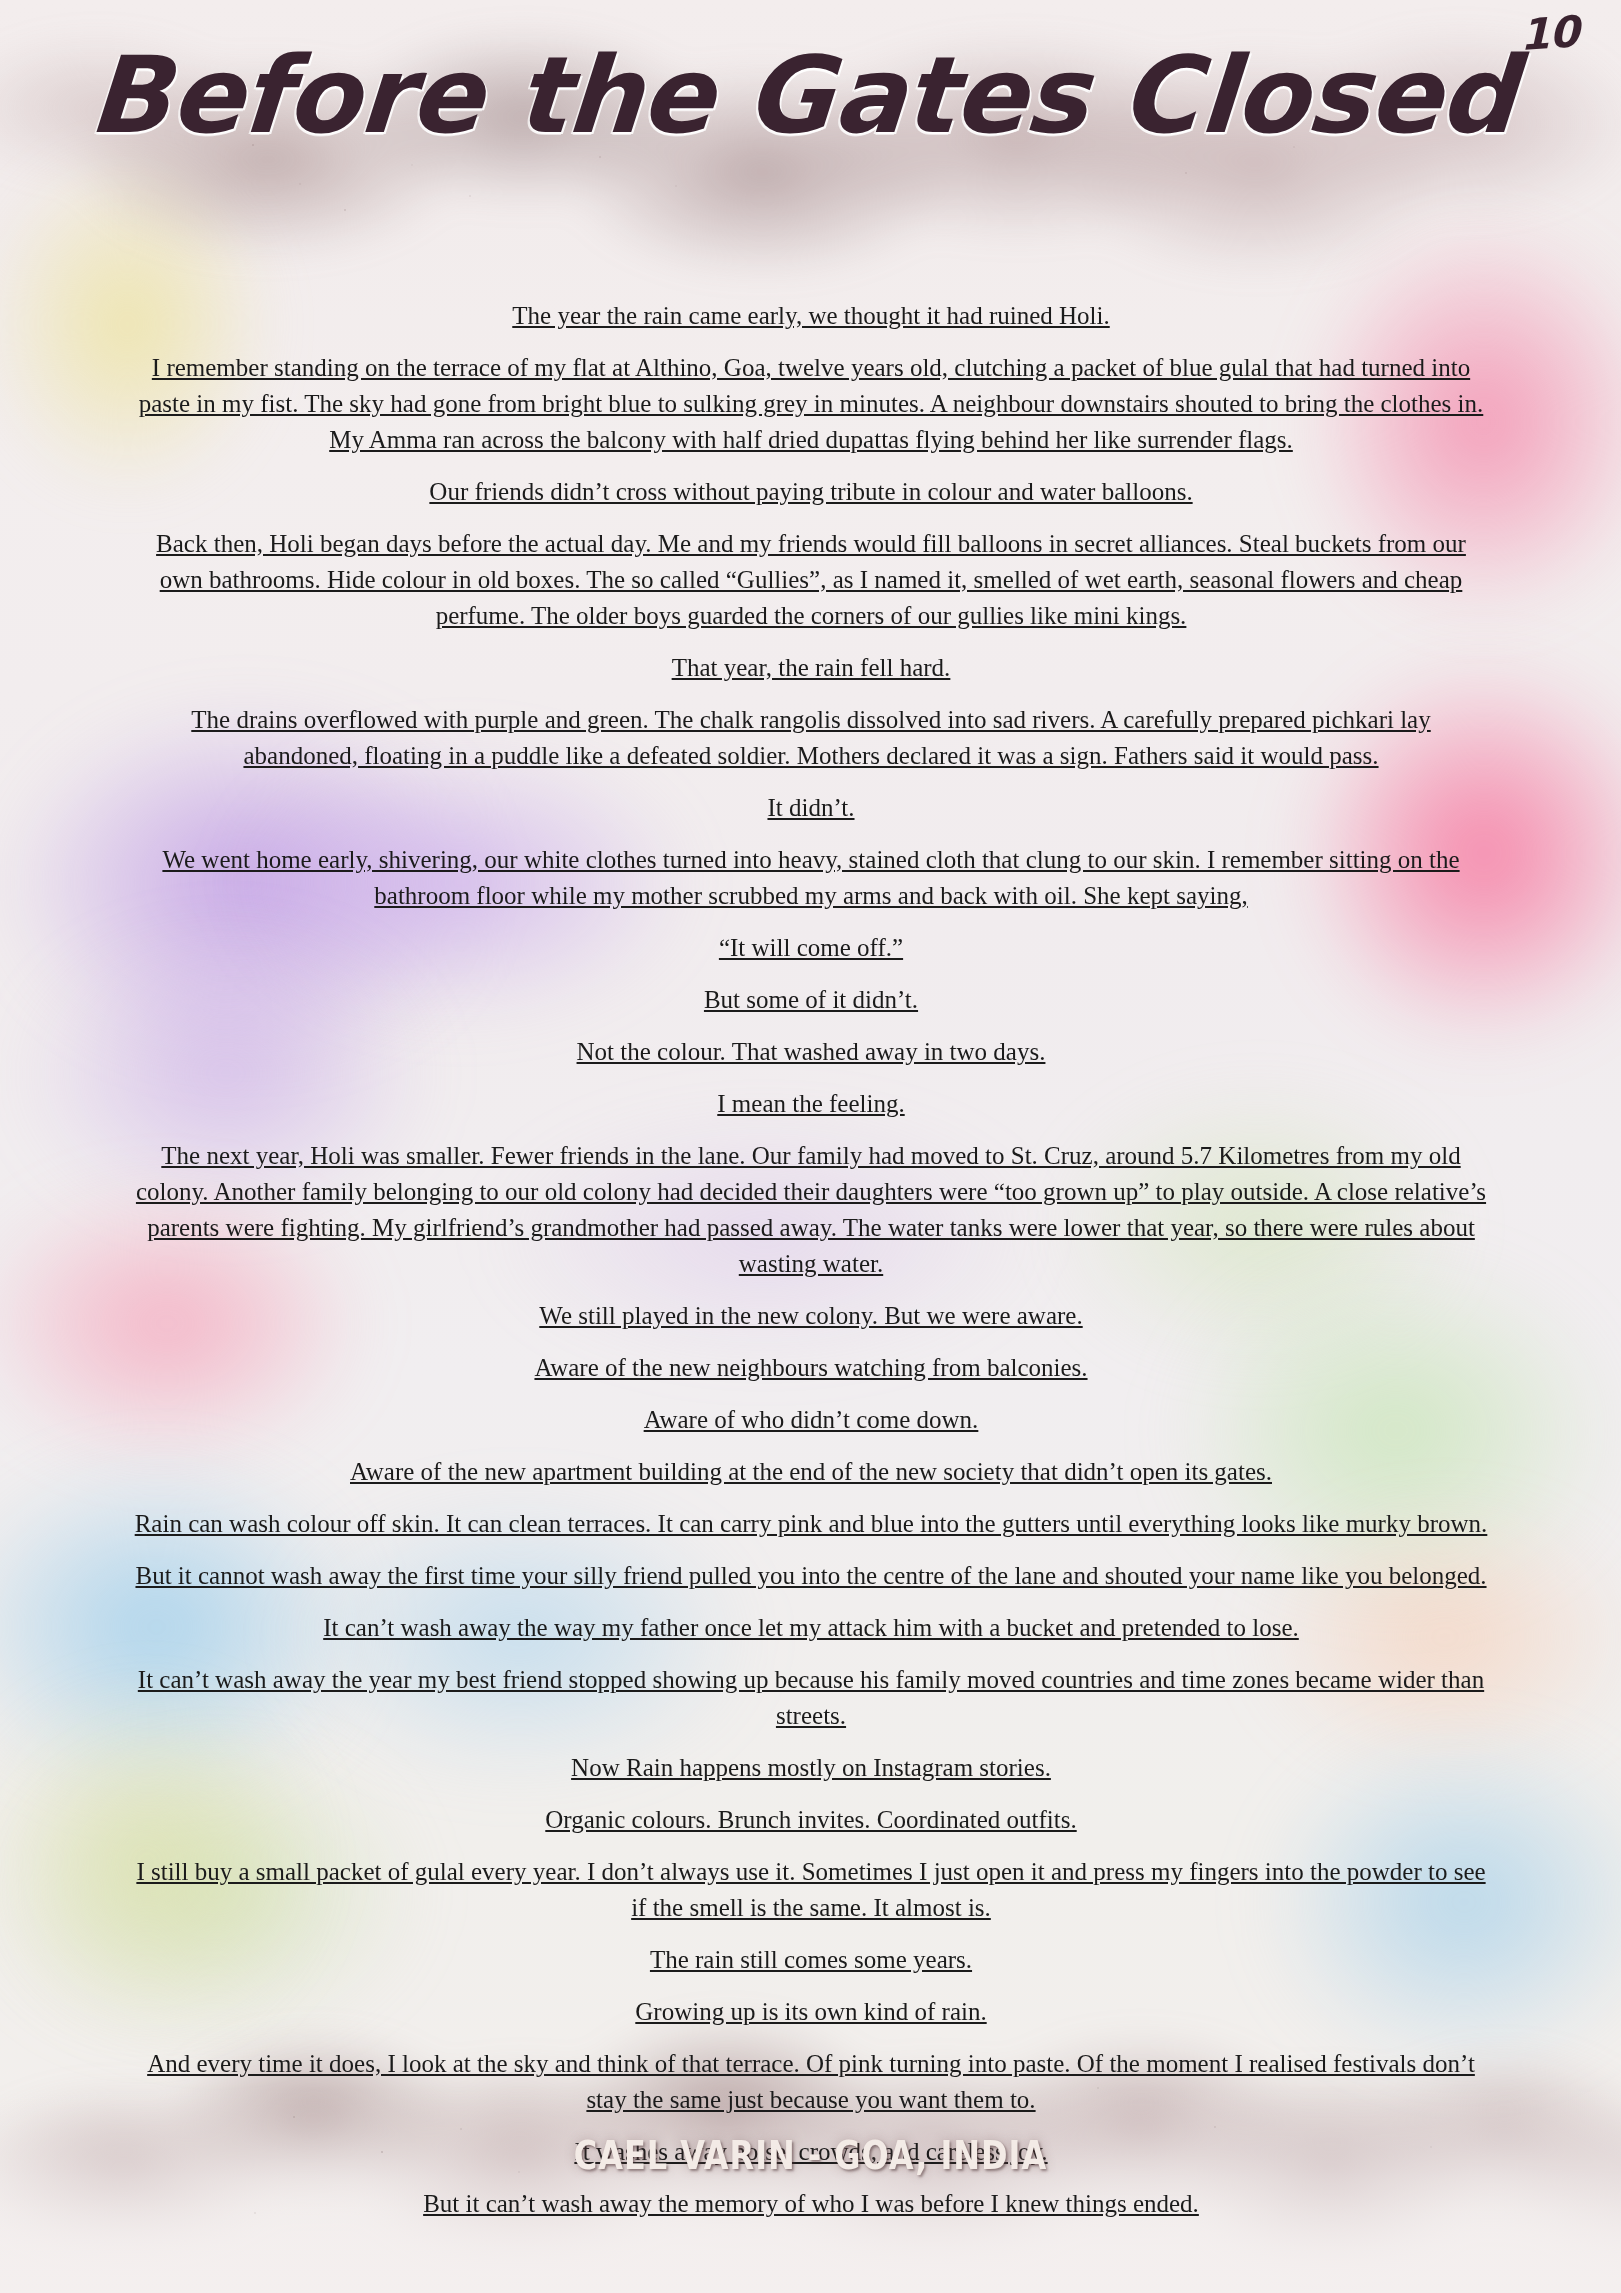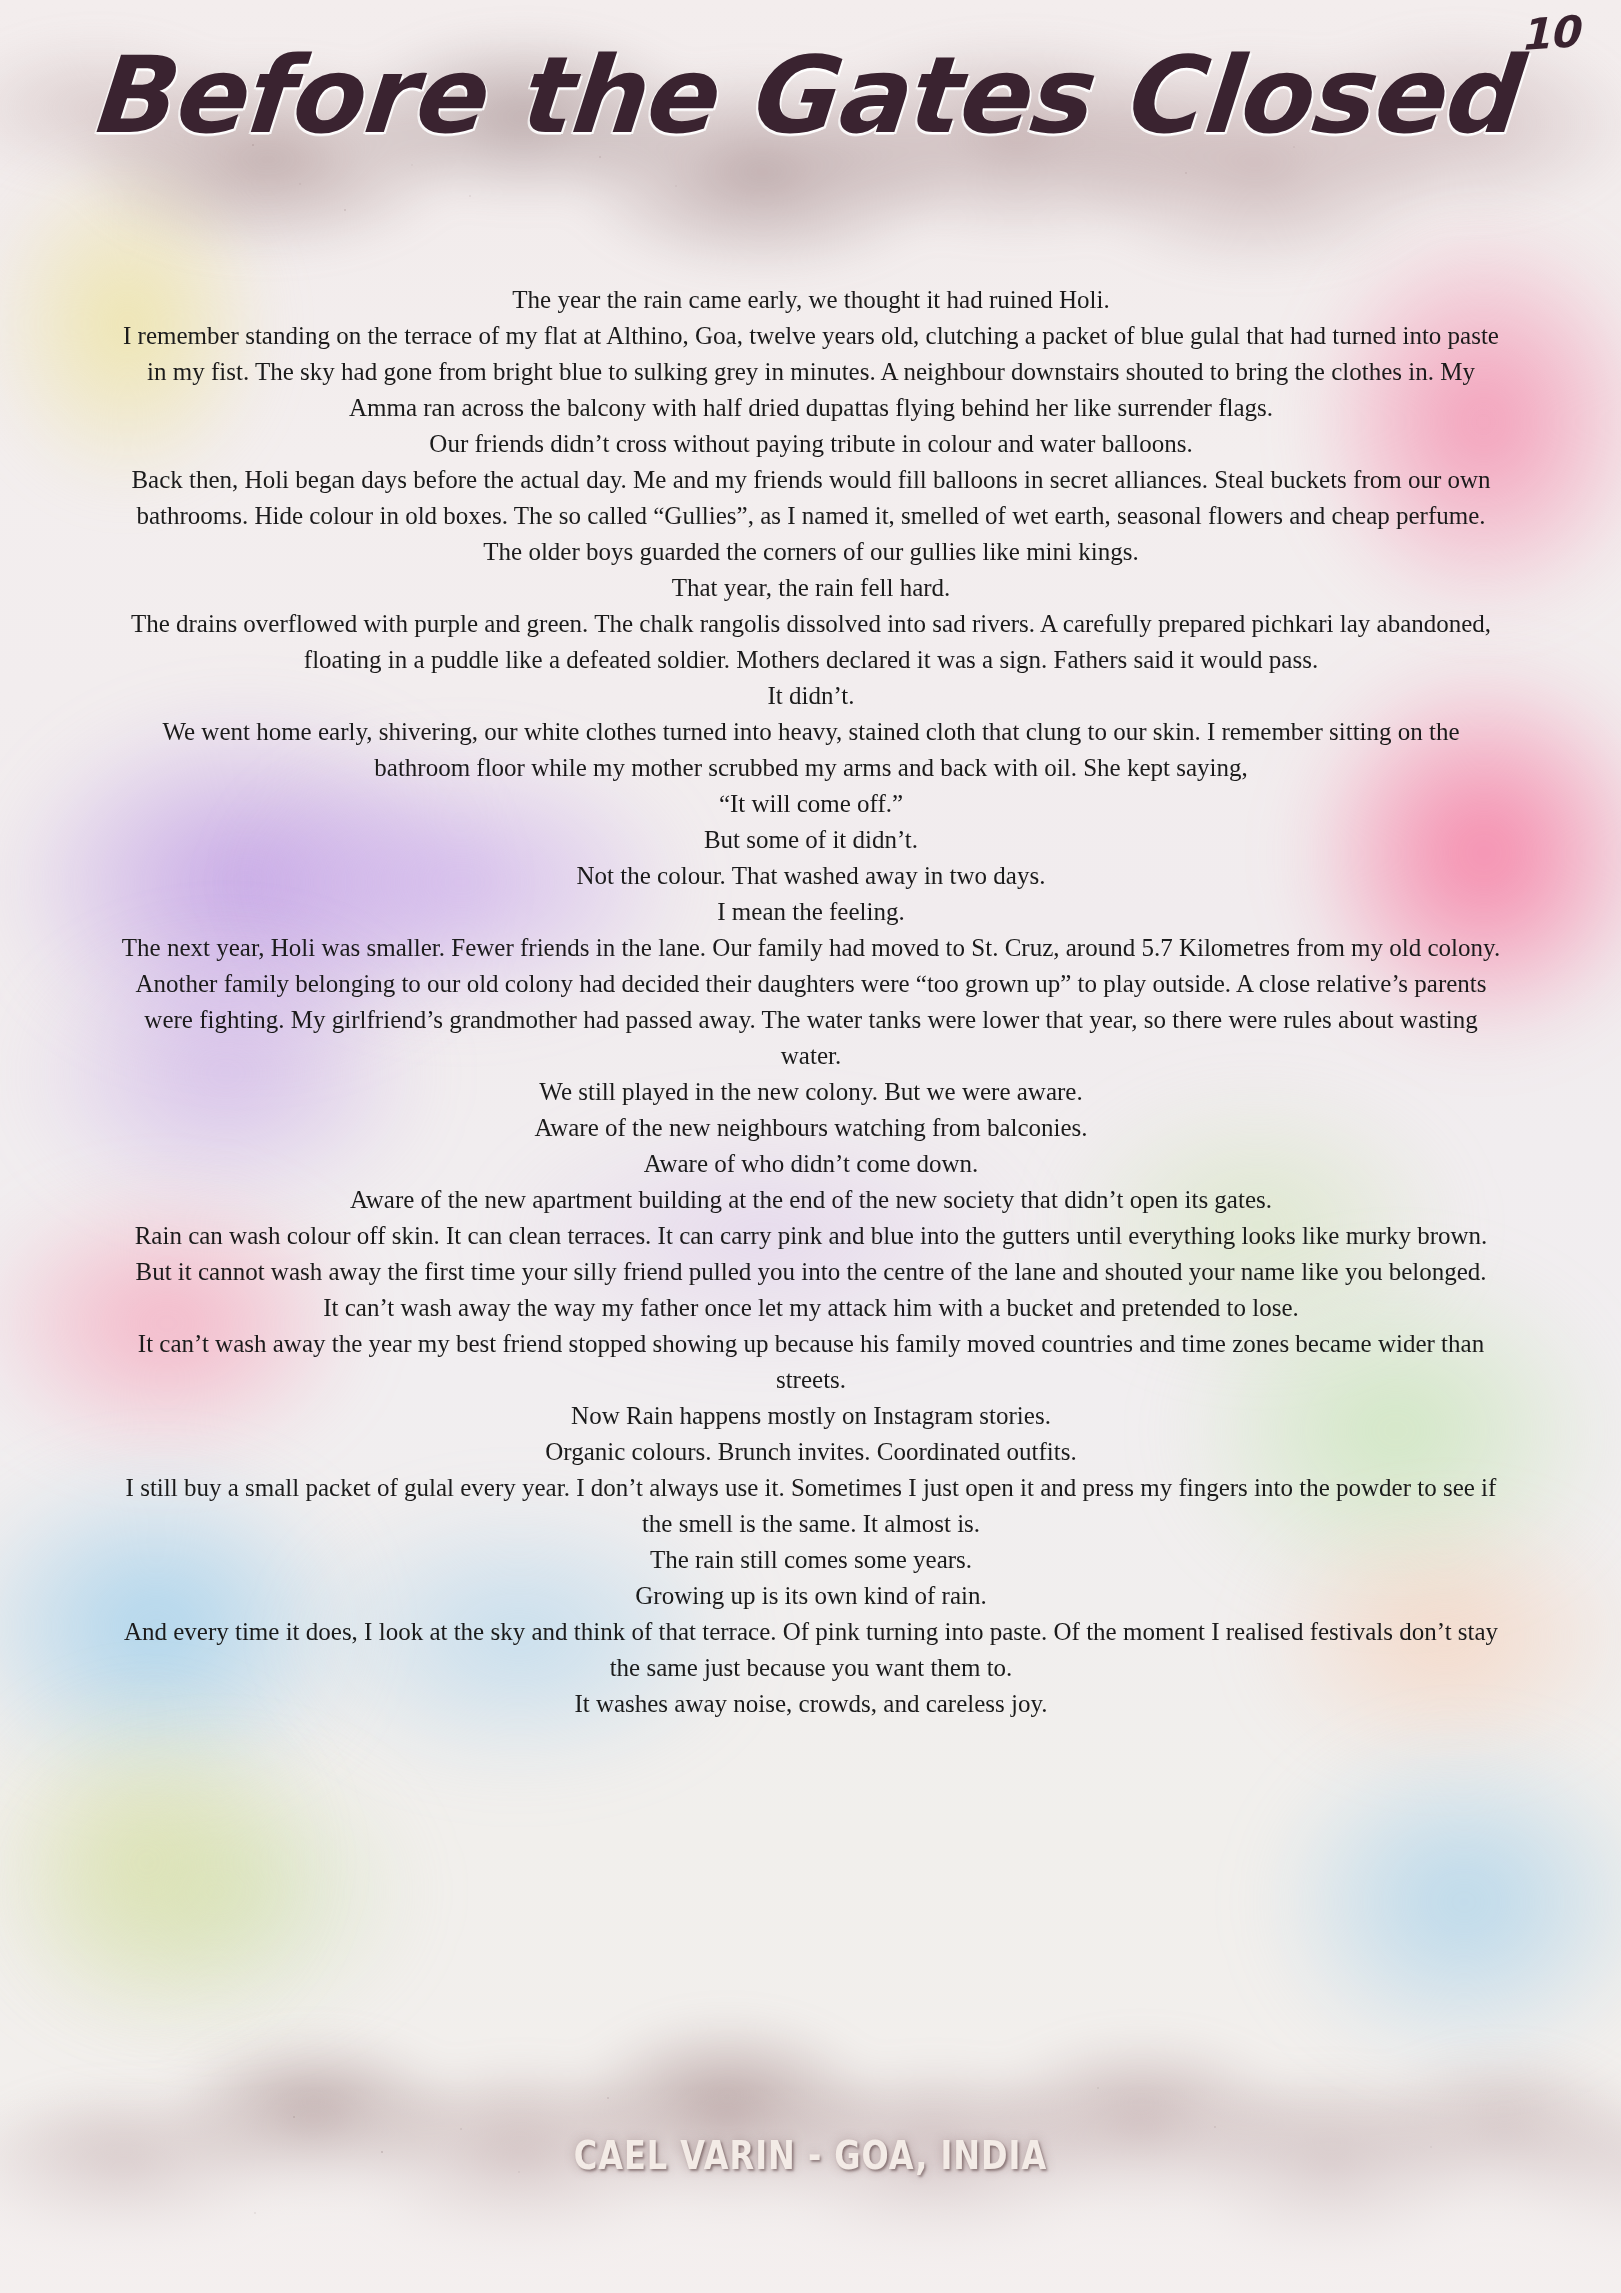--- a/index.html
+++ b/index.html
@@ -235,21 +235,21 @@
     position:absolute;
     left:118px;
     top:282px;
     width:1386px;
     text-align:center;
     font-family:"Liberation Serif", serif;
     font-size:25px;
     line-height:36px;
     color:#1b1b1b;
   }
-  #body-text p { margin:0; }
+  #body-text p { margin:16px;text-decoration:underline; }
 
   #byline {
     position:absolute;
     left:0; right:0;
     top:2133px;
     text-align:center;
     font-family:"DejaVu Sans", sans-serif;
     font-weight:bold;
     font-size:39px;
     letter-spacing:1.2px;
@@ -315,19 +315,20 @@
         <p>But it cannot wash away the first time your silly friend pulled you into the centre of the lane and shouted your name like you belonged.</p>
         <p>It can’t wash away the way my father once let my attack him with a bucket and pretended to lose.</p>
         <p>It can’t wash away the year my best friend stopped showing up because his family moved countries and time zones became wider than streets.</p>
         <p>Now Rain happens mostly on Instagram stories.</p>
         <p>Organic colours. Brunch invites. Coordinated outfits.</p>
         <p>I still buy a small packet of gulal every year. I don’t always use it. Sometimes I just open it and press my fingers into the powder to see if the smell is the same. It almost is.</p>
         <p>The rain still comes some years.</p>
         <p>Growing up is its own kind of rain.</p>
         <p>And every time it does, I look at the sky and think of that terrace. Of pink turning into paste. Of the moment I realised festivals don’t stay the same just because you want them to.</p>
         <p>It washes away noise, crowds, and careless joy.</p>
+        <p>But it can’t wash away the memory of who I was before I knew things ended.</p>
       </div>
 
     <div id="byline">CAEL VARIN - GOA, INDIA</div>
 
   </div>
 </div>
 
 
 </body></html>

